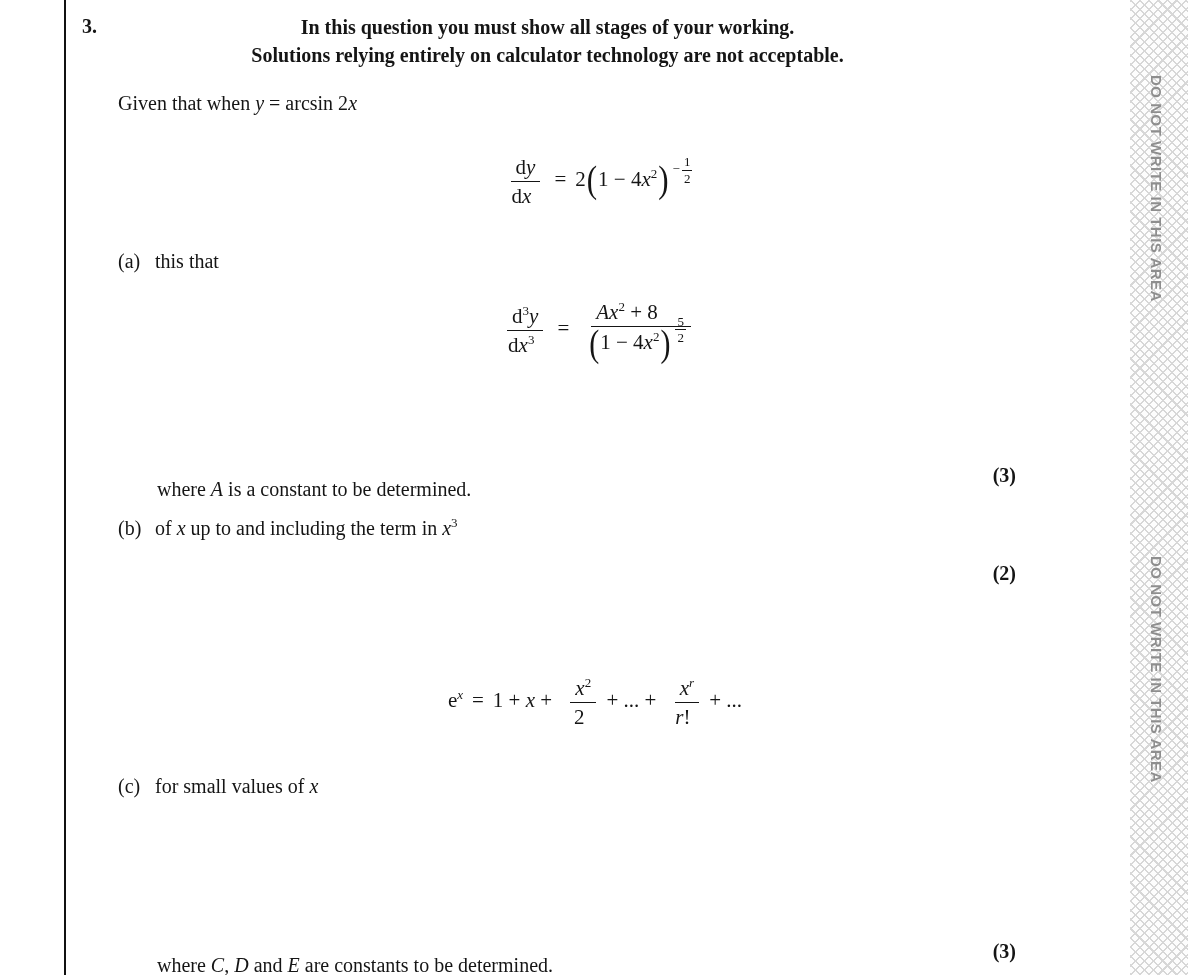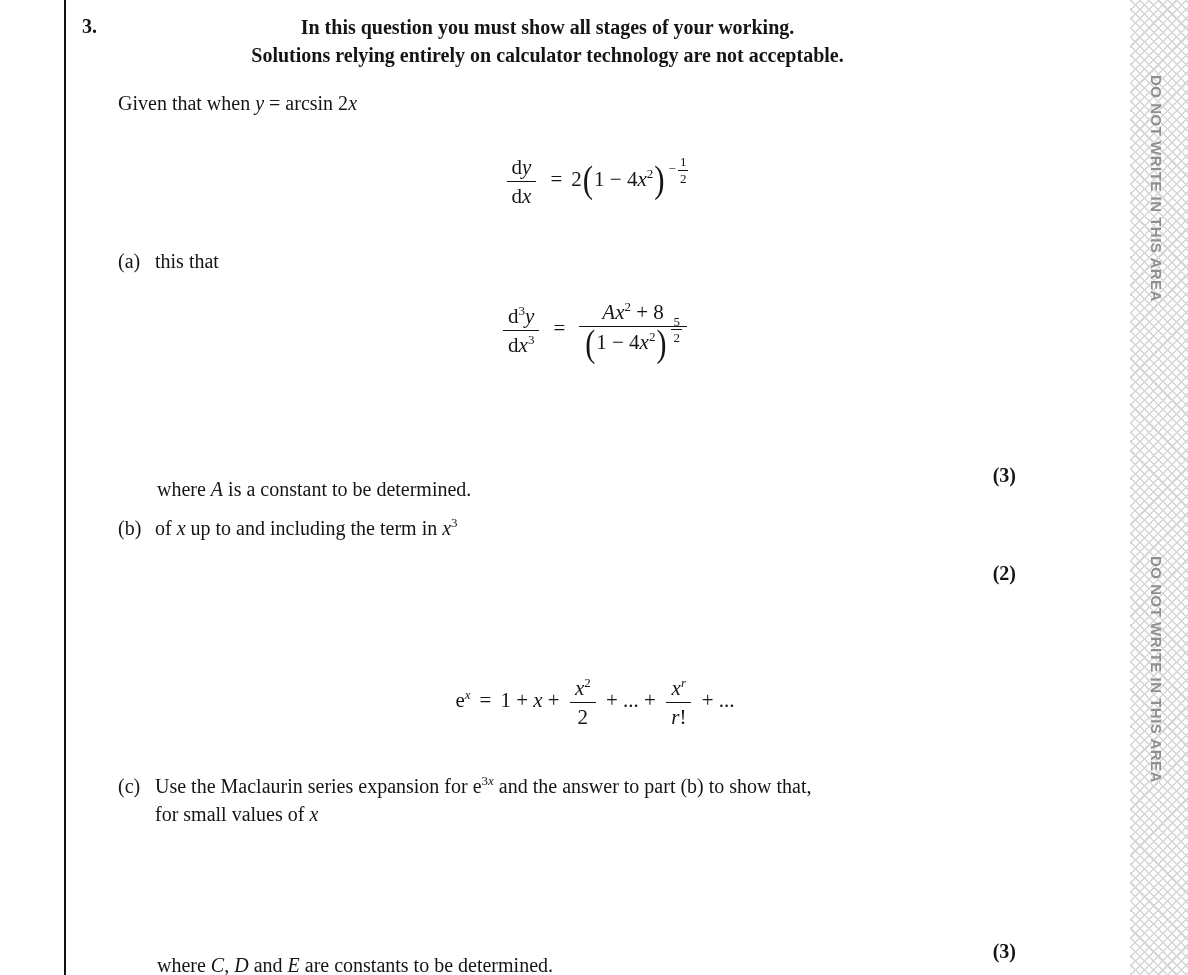--- a/index.html
+++ b/index.html
@@ -12,21 +12,21 @@
   .line.indent{left:157px;margin-top:40px;}
   .part{position:absolute;left:118px;font-size:20px;line-height:28px;}
   .plabel{display:inline-block;width:37px;vertical-align:top;}
   .pbody{display:inline-block;vertical-align:top;max-width:840px;}
   .pline{display:block;}
   .marks{position:absolute;left:118px;width:898px;text-align:right;font-weight:bold;font-size:20px;}
   .eq{position:absolute;left:160px;width:870px;text-align:center;font-size:21px;}
   i{font-style:italic;font-family:"Liberation Serif",serif;}
   sup{font-size:13px;line-height:0;vertical-align:super;}
   .frac{display:inline-flex;flex-direction:column;vertical-align:middle;margin:0 5px;}
-  .frac .ft{border-bottom:1.6px solid #151515;text-align:center;padding:0 5px 2px;line-height:1.15;}
+  .frac .ft{border-bottom:1.6px solid #151515;text-align:left;padding:0 5px 2px;line-height:1.15;margin-left:8px;}
   .frac .fb{text-align:center;padding:2px 5px 0;line-height:1.15;}
   .op{margin:0 9px;}
   .bigp{display:inline-block;font-size:31px;transform:scaleY(1.22);vertical-align:middle;
     line-height:1;margin:0 1px;position:relative;top:-2px;}
   .bigp2{display:inline-block;font-size:30px;transform:scaleY(1.25);vertical-align:middle;
     line-height:1;margin:0 1px;position:relative;top:-1px;}
   .sexp{display:inline-block;vertical-align:13px;font-size:13px;margin-left:3px;}
   .sfrac{display:inline-flex;flex-direction:column;vertical-align:middle;margin-left:2px;}
   .sft{border-bottom:1px solid #151515;text-align:center;padding:0 2px 1px;line-height:1.05;}
   .sfb{text-align:center;padding-top:1px;line-height:1.05;}
@@ -91,20 +91,20 @@
 
 
   <div class="eq" style="top:676px"><span>e</span><sup><i>x</i></sup><span class="op">=</span><span>1 + </span><i>x</i><span> + </span><span class="frac">
         <span class="ft"><i>x</i><sup>2</sup></span>
         <span class="fb">2</span>
       </span><span> + ... + </span><span class="frac">
         <span class="ft"><i>x</i><sup><i>r</i></sup></span>
         <span class="fb"><i>r</i><span>!</span></span>
       </span><span> + ...</span></div>
 
-  <div class="part" style="top:772px"><span class="plabel">(c)</span><span class="pbody"><span class="pline"><span>Use the Maclaurin series expansion for </span><span>e</span><sup><span>3</span><i>x</i></sup><span> and the answer to part (b) to show that,</span></span><span class="pline"><span>for small values of </span><i>x</i></span></span></div>
+  <div class="part" style="top:772px"><span class="plabel">(c)</span><span class="pbody"><span class="pline"><span>for small values of </span><i>x</i></span></span></div>
 
 
   <div class="line indent" style="top:914px"><span>where </span><i>C</i><span>, </span><i>D</i><span> and </span><i>E</i><span> are constants to be determined.</span></div>
 
   <div class="marks" style="top:940px">(3)</div>
 
 </div>
 
 </body></html>

